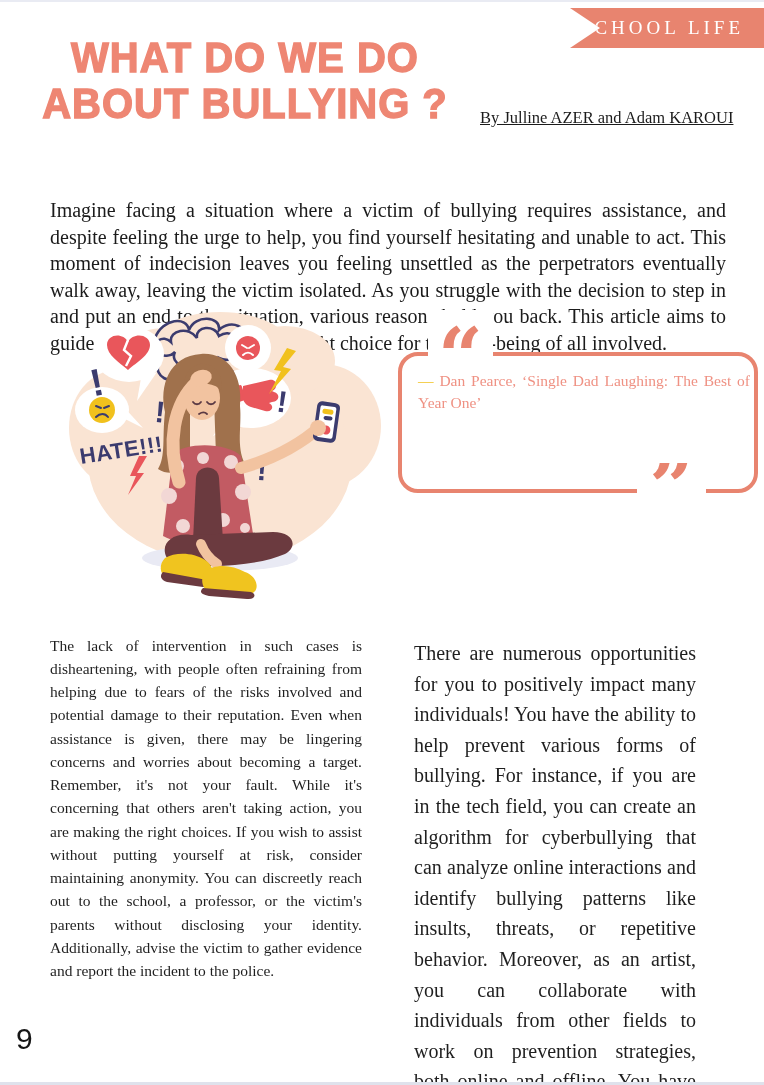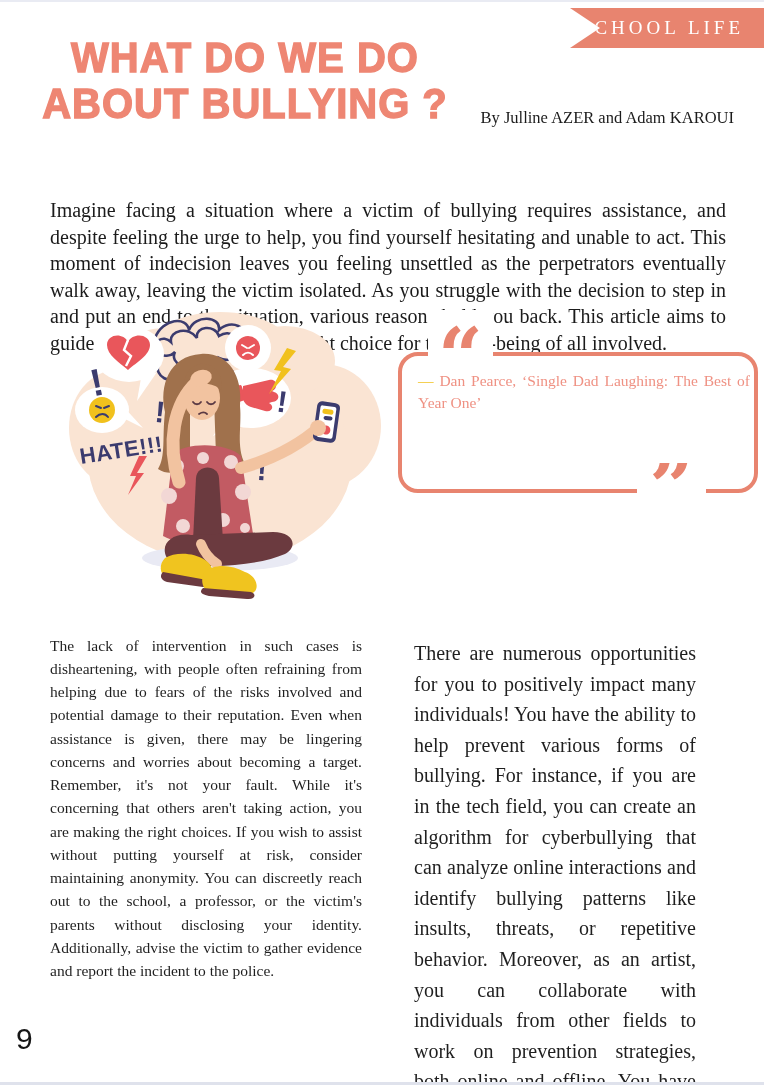--- a/index.html
+++ b/index.html
@@ -13,22 +13,22 @@
           clip-path:polygon(0 0,100% 0,100% 100%,0 100%,30px 50%);
           display:flex;align-items:center;justify-content:flex-end;}
   .ribbon span{color:#fff;font-family:"Liberation Serif",serif;font-size:19px;
           letter-spacing:4px;padding-right:20px;}
 
   
   .title{position:absolute;top:36px;left:28px;width:434px;text-align:center;
          font-family:"Liberation Sans",sans-serif;font-weight:bold;color:#EE8673;
          font-size:40px;line-height:1.13;letter-spacing:1px;
          -webkit-text-stroke:1.3px #EE8673;transform:scaleY(1.04);}
-  .byline{position:absolute;top:108px;left:464px;width:270px;text-align:right;
-          font-size:16.5px;color:#1b1b1b;}
+  .byline{position:absolute;top:108px;left:480px;width:270px;text-align:left;
+          font-size:16.5px;color:#1b1b1b;text-decoration:underline;}
 
   .intro{position:absolute;top:177px;left:50px;width:676px;font-size:20px;line-height:1.33;
          color:#1b1b1b;text-align:justify;}
 
   
   .quotebox{position:absolute;top:352px;left:398px;width:352px;height:133px;
             border:4px solid #E8846F;border-radius:20px;}
   .q-open{position:absolute;top:-46px;left:26px;background:#fff;padding:0 10px;
           font-family:"DejaVu Serif",serif;font-weight:bold;font-size:78px;line-height:1.2;
           color:#E8846F;height:58px;overflow:hidden;}

